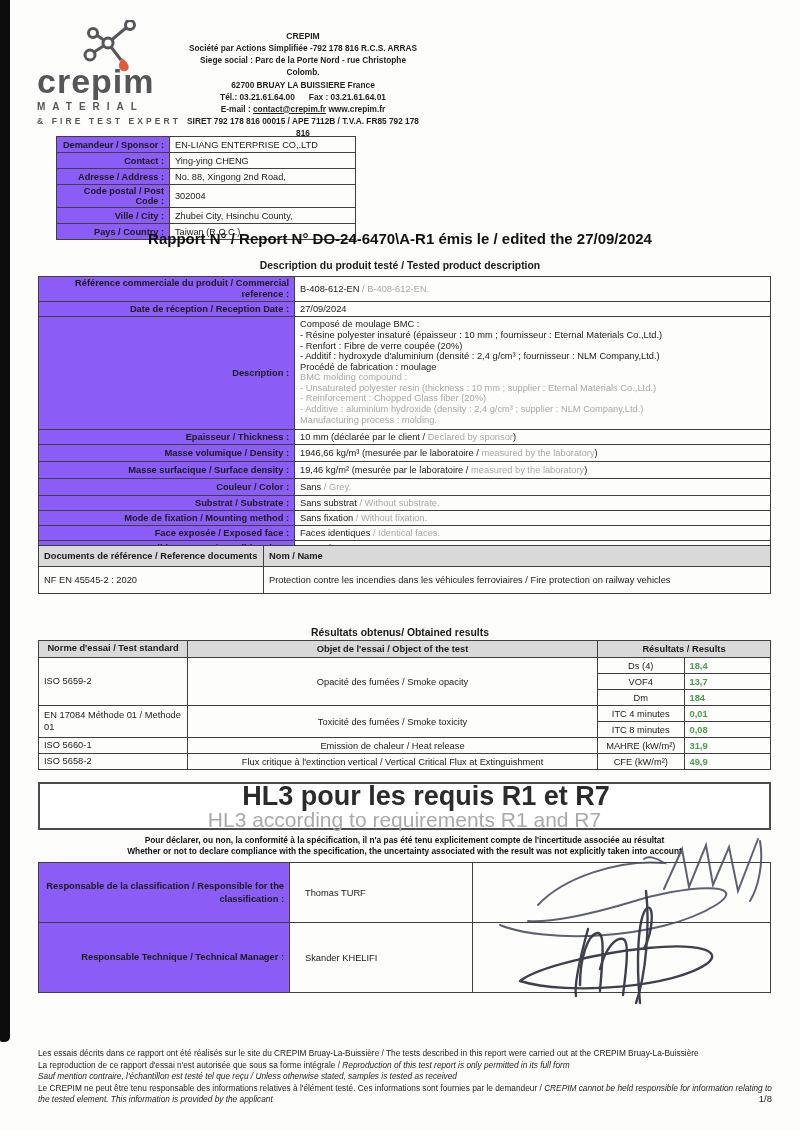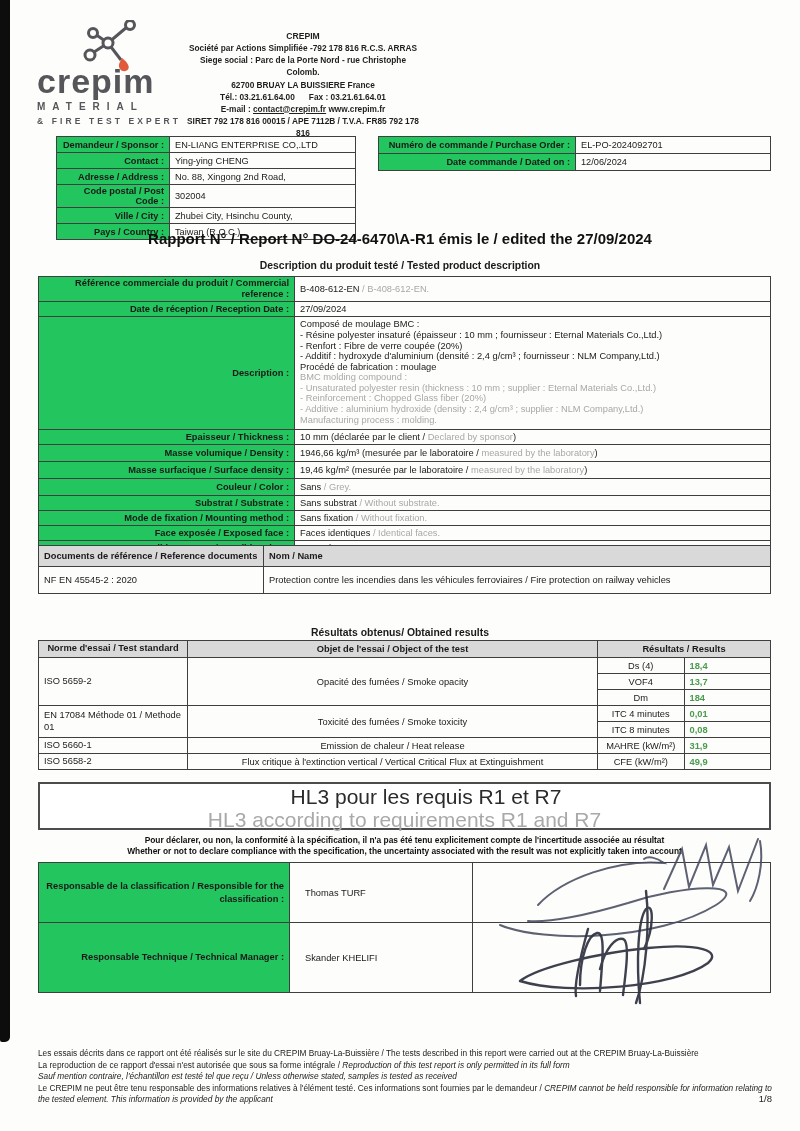--- a/index.html
+++ b/index.html
@@ -18,21 +18,21 @@
 
   .company { position:absolute; left:183px; top:30px; width:240px; text-align:center;
              font-size:8.3px; font-weight:bold; color:#1f1f1f; line-height:1.45; }
   .company .cname { font-size:8.6px; }
   .company .sp { display:inline-block; width:14px; }
   .company .u { text-decoration:underline; }
 
   
   table { border-collapse:collapse; table-layout:fixed; }
   td, th { border:1px solid #3f3f3f; font-size:9.2px; padding:1px 5px; vertical-align:middle; }
-  .lbl { background:#22c55e; font-weight:bold; text-align:right; }
+  .lbl { background:#8b5cf6; font-weight:bold; text-align:right; }
 
   .sponsor-table { position:absolute; left:56px; top:136px; width:300px; }
   .sponsor-table td { height:16px; }
   .sponsor-table .lbl { width:113px; }
 
   .order-table { position:absolute; left:378px; top:136px; width:393px; }
   .order-table td { height:17px; }
   .order-table .lbl { width:197px; }
 
   .report-title { position:absolute; top:230px; left:0; width:100%; text-align:center;
@@ -62,21 +62,21 @@
   .results-table { position:absolute; left:38px; top:640px; width:733px; }
   .results-table th { background:#d9d9d9; font-size:9.3px; height:17px; }
   .results-table td { height:16px; font-size:9.3px; }
   .results-table .c-std { width:149px; text-align:left; vertical-align:middle; line-height:1.25; }
   .results-table .c-obj { width:410px; text-align:center; }
   .results-table .c-rn  { width:102px; text-align:center; }
   .results-table .c-rv  { width:72px; font-weight:bold; color:#4a9b4f; }
 
   .hl3-box { position:absolute; left:38px; top:782px; width:733px; height:48px;
              border:2px solid #4c4c4c; text-align:center; padding-top:1px; background:#fff; }
-  .hl3-fr { font-size:21px; color:#2b2b2b; font-weight:400; line-height:23px;margin-left:43px; }
+  .hl3-fr { font-size:27px; color:#2b2b2b; font-weight:700; line-height:23px;margin-left:43px; }
   .hl3-en { font-size:21px; color:#a9a9a9; line-height:23px; }
   .hl3-notes { position:absolute; left:38px; top:835px; width:733px; text-align:center;
                font-size:8.4px; font-weight:600; line-height:11px; color:#111; }
 
   .sig-table { position:absolute; left:38px; top:862px; width:733px; }
   .sig-table .lbl { width:251px; line-height:1.35; }
   .sig-table td { font-size:9.3px; }
   .sig-table .r1 td { height:60px; }
   .sig-table .r2 td { height:70px; }
   .sig-table .name { width:183px; text-align:left; padding-left:15px; }
@@ -146,32 +146,20 @@
           <td class="lbl">Ville / City :</td>
           <td>Zhubei City, Hsinchu County,</td>
         </tr>
     <tr>
           <td class="lbl">Pays / Country :</td>
           <td>Taiwan (R.O.C.)</td>
         </tr>
   </tbody>
     </table>
 
-  <table class="order-table">
-    <tbody>
-        <tr>
-          <td class="lbl">Numéro de commande / Purchase Order :</td>
-          <td>EL-PO-2024092701</td>
-        </tr>
-    <tr>
-          <td class="lbl">Date commande / Dated on :</td>
-          <td>12/06/2024</td>
-        </tr>
-  </tbody>
-    </table>
 
   <div class="report-title">Rapport N° / Report N° DO-24-6470\A-R1 émis le / edited the 27/09/2024</div>
   <div class="section-title">Description du produit testé / Tested product description</div>
 
   <table class="product-table">
     <tbody>
         <tr class="r-ref">
       <td class="lbl">Référence commerciale du produit / Commercial reference :</td>
       <td><span>B-408-612-EN</span><span class="grey"> / B-408-612-EN.</span></td>
     </tr>

